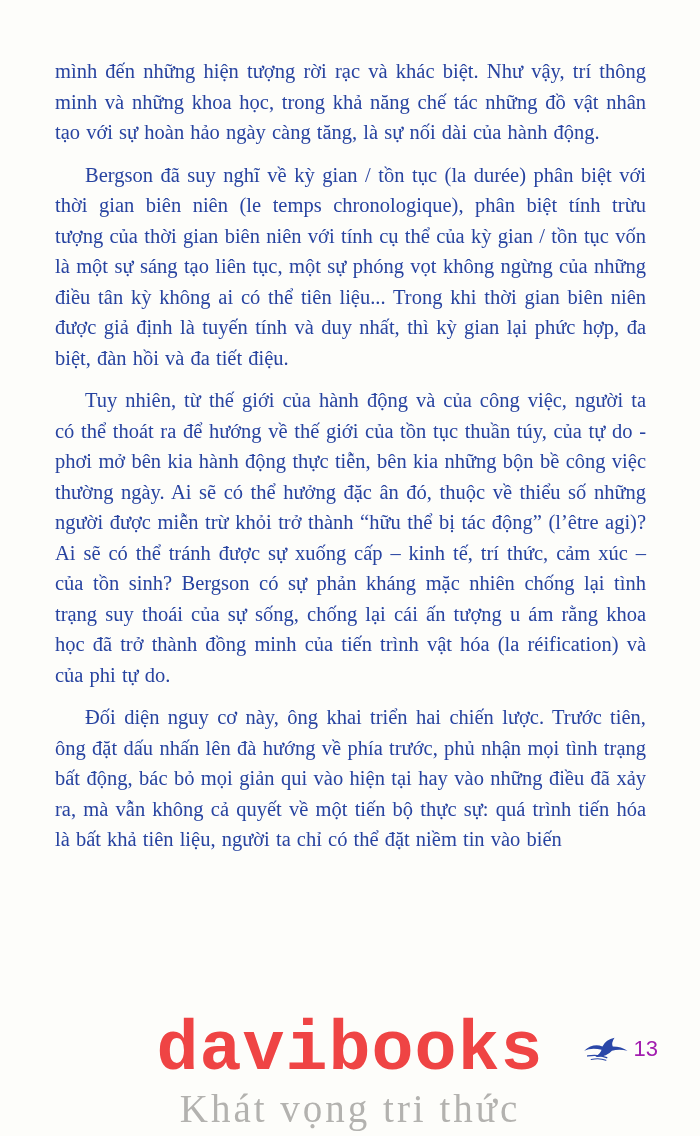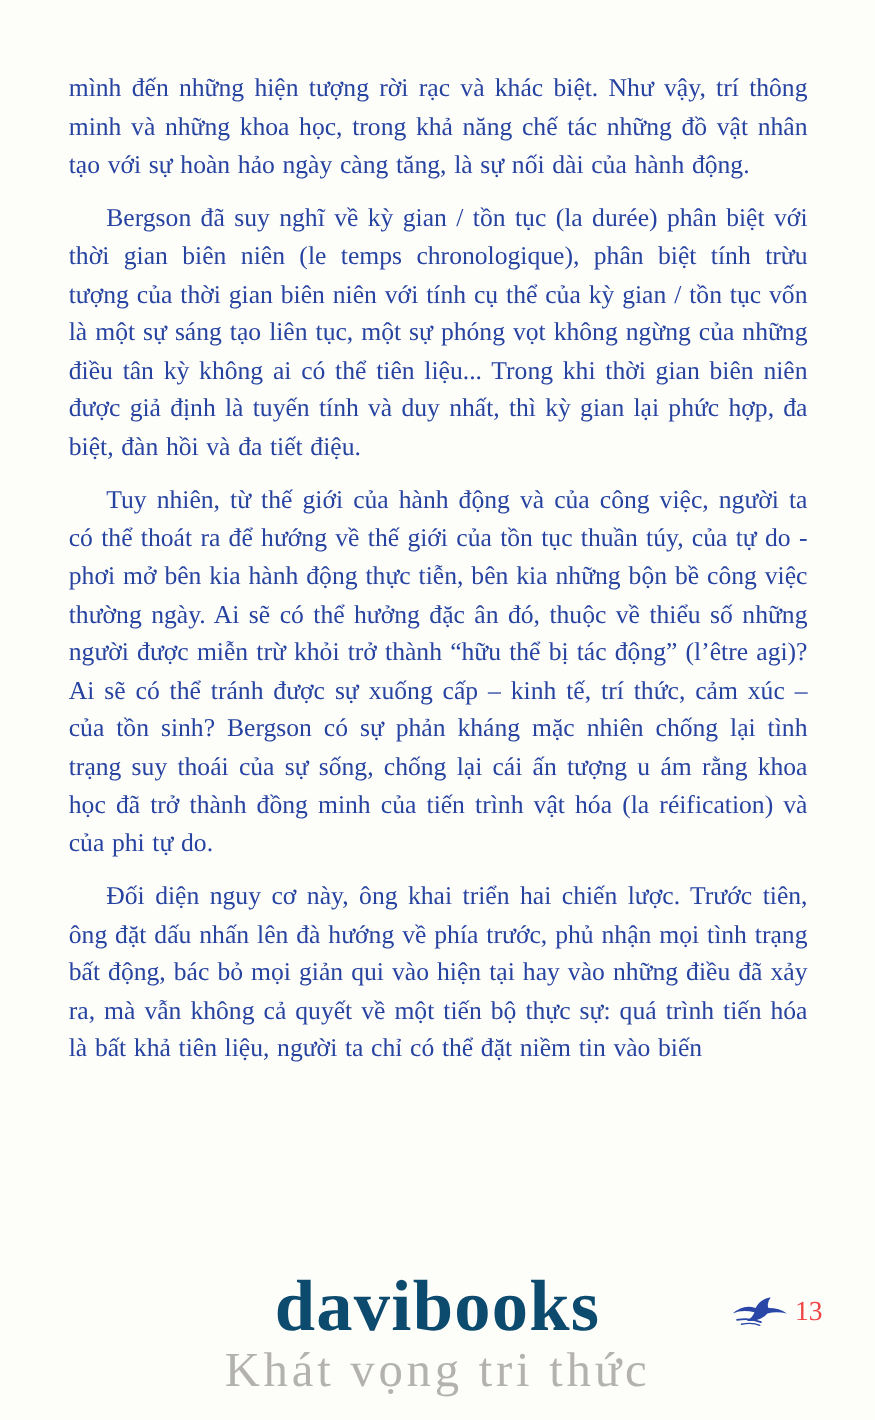--- a/index.html
+++ b/index.html
@@ -35,25 +35,25 @@
 
   .watermark {
     position: absolute;
     left: 0;
     right: 0;
     top: 1016px;
     text-align: center;
     pointer-events: none;
   }
   .wm-title {
-    font-family: Liberation Serif, serif;
-    font-size: 58px;
+    font-family: Liberation Mono, monospace;
+    font-size: 70px;
     font-weight: bold;
     line-height: 1.0;
-    color: #0c4a6e;
+    color: #ef4444;
     letter-spacing: 1px;
   }
   .wm-subtitle {
     font-family: Liberation Serif, serif;
     font-size: 39px;
     color: #b3b2af;
     letter-spacing: 3px;
     margin-top: 0;
   }
 
@@ -62,22 +62,22 @@
     top: 1036px;
     right: 42px;
     display: flex;
     align-items: center;
     gap: 3px;
     color: #2743a0;
   }
   .logo-wrap { display: inline-flex; align-items: center; }
   .page-num {
     font-size: 22px;
-    font-family: Liberation Serif, serif;
-    color: #ef4444;
+    font-family: Liberation Sans, sans-serif;
+    color: #a21caf;
   }
 </style>
 </head>
 <body>
 
 <div class="page">
 
   <div class="text-block">
     <p class="para no-indent">mình đến những hiện tượng rời rạc và khác biệt. Như vậy, trí thông minh và những khoa học, trong khả năng chế tác những đồ vật nhân tạo với sự hoàn hảo ngày càng tăng, là sự nối dài của hành động.</p>
     <p class="para">Bergson đã suy nghĩ về kỳ gian / tồn tục (la durée) phân biệt với thời gian biên niên (le temps chronologique), phân biệt tính trừu tượng của thời gian biên niên với tính cụ thể của kỳ gian / tồn tục vốn là một sự sáng tạo liên tục, một sự phóng vọt không ngừng của những điều tân kỳ không ai có thể tiên liệu... Trong khi thời gian biên niên được giả định là tuyến tính và duy nhất, thì kỳ gian lại phức hợp, đa biệt, đàn hồi và đa tiết điệu.</p>

